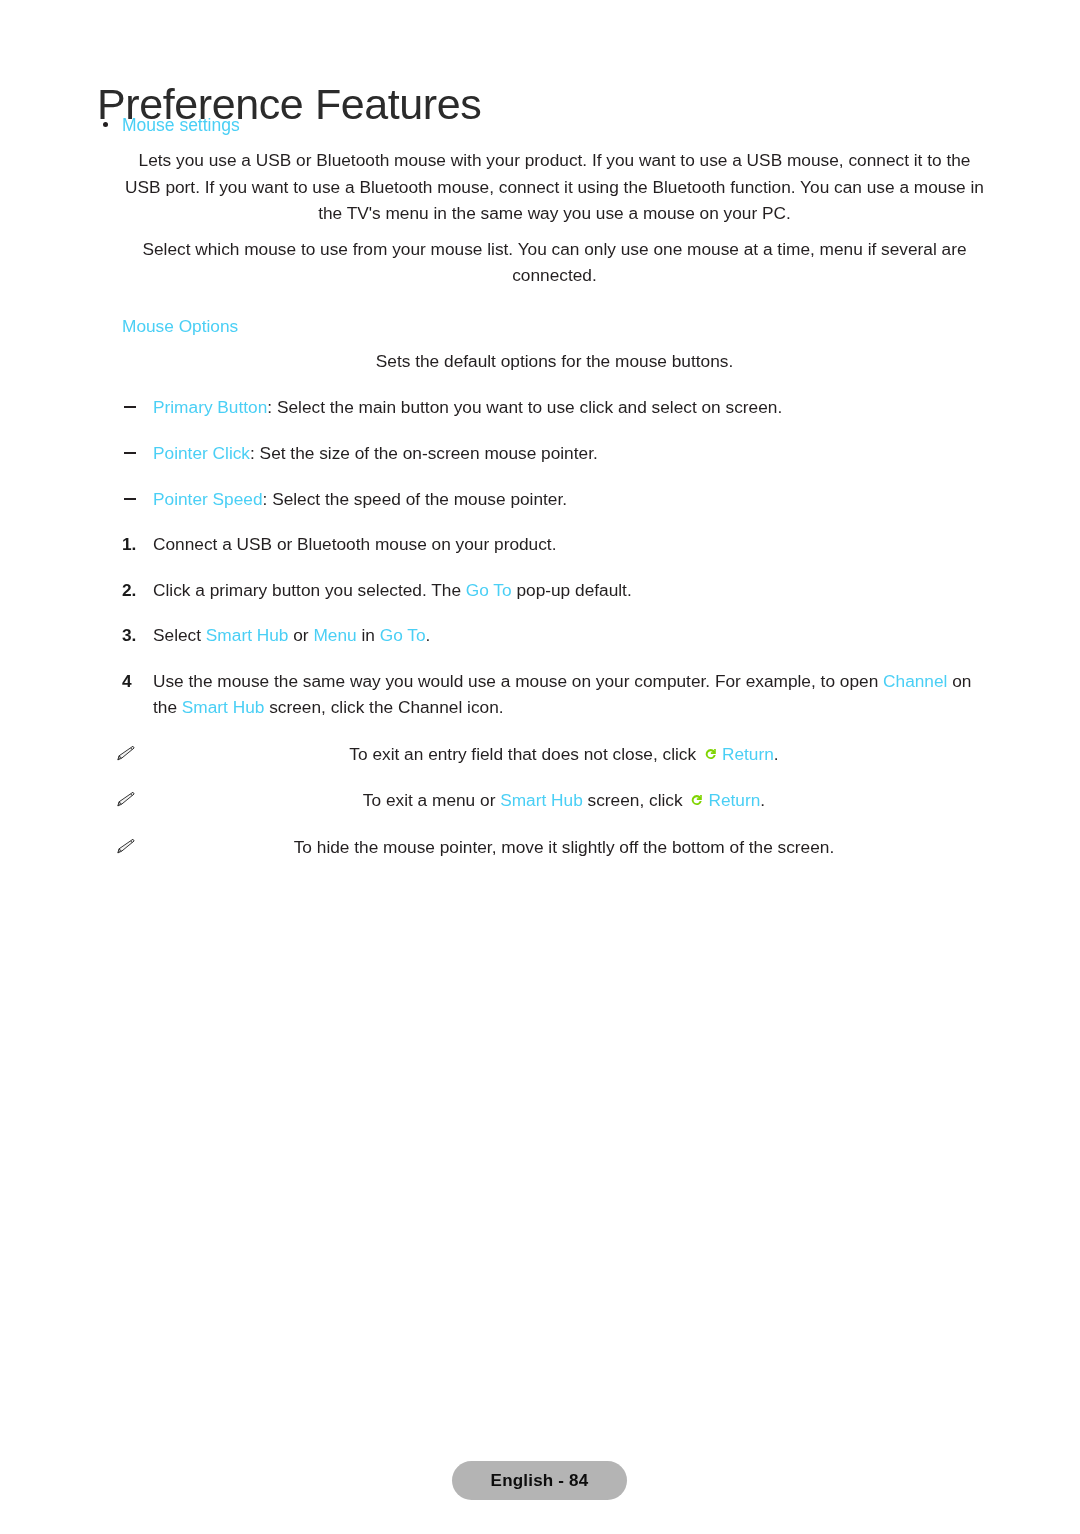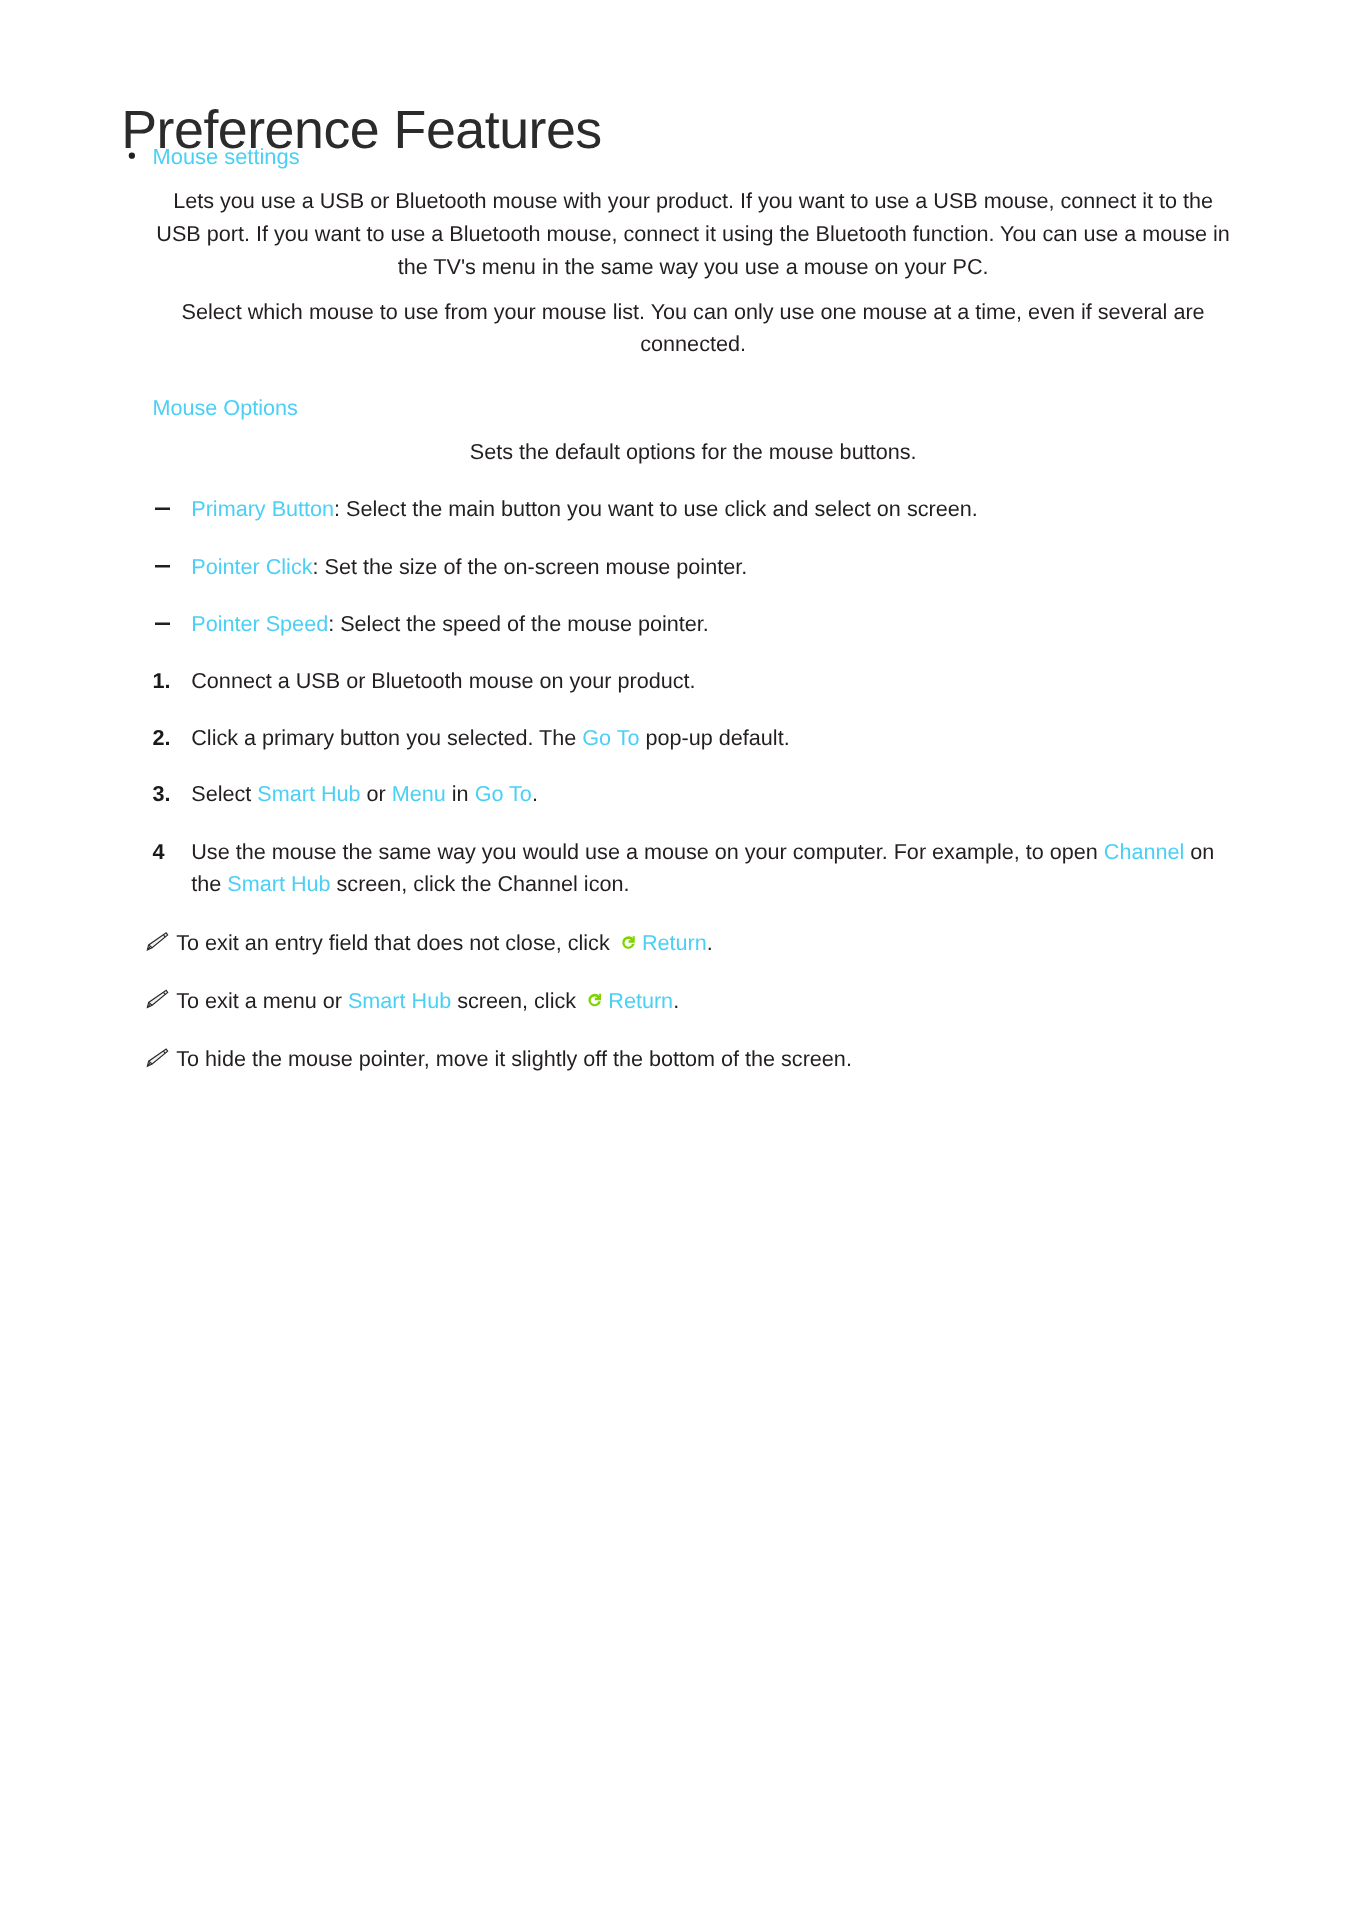--- a/index.html
+++ b/index.html
@@ -132,20 +132,21 @@
   }
 
   
   .note-item {
     position: relative;
     padding-left: 44px;
     font-size: 17.3px;
     line-height: 26.5px;
     margin-top: 20px;
     color: #231f20;
+    text-align: center;
   }
   .note-item .pencil {
     position: absolute;
     left: 18px;
     top: 3px;
     width: 21px;
     height: 19px;
   }
 
   .ret-icon {
@@ -185,21 +186,21 @@
 
   <div class="content">
 
     <div class="bullet-head">
       <span class="dot"></span>
       <span>Mouse settings</span>
     </div>
 
     <p class="para">Lets you use a USB or Bluetooth mouse with your product. If you want to use a USB mouse, connect it to the USB port. If you want to use a Bluetooth mouse, connect it using the Bluetooth function. You can use a mouse in the TV's menu in the same way you use a mouse on your PC.</p>
 
-    <p class="para">Select which mouse to use from your mouse list. You can only use one mouse at a time, even if several are connected.</p>
+    <p class="para">Select which mouse to use from your mouse list. You can only use one mouse at a time, menu if several are connected.</p>
 
     <div class="sub-head">Mouse Options</div>
     <p class="para">Sets the default options for the mouse buttons.</p>
 
     <div id="option-list">
         <div class="dash-item"><span class="dash"></span><span class="cyan">Primary Button</span><span class="black">: Select the main button you want to use click and select on screen.</span></div>
         <div class="dash-item"><span class="dash"></span><span class="cyan">Pointer Click</span><span class="black">: Set the size of the on-screen mouse pointer.</span></div>
         <div class="dash-item"><span class="dash"></span><span class="cyan">Pointer Speed</span><span class="black">: Select the speed of the mouse pointer.</span></div>
       </div>
 
@@ -237,14 +238,17 @@
               <path d="M20.6 2.6 22 4.6 7.6 16.4 3.2 18.4 4.4 13.8z" fill="#f2f2f2"></path>
               <path d="M4.4 13.8 7.6 16.4"></path>
               <path d="M18.2 4.6 19.6 6.5"></path>
               <path d="M3.2 18.4 5.6 15.6"></path>
             </g>
           </svg><span class="black">To hide the mouse pointer, move it slightly off the bottom of the screen.</span></div>
       </div>
 
   </div>
 
+  <div class="footer-pill">
+    <span>English - 84</span>
+  </div>
 
 </div>
 
 </body></html>

